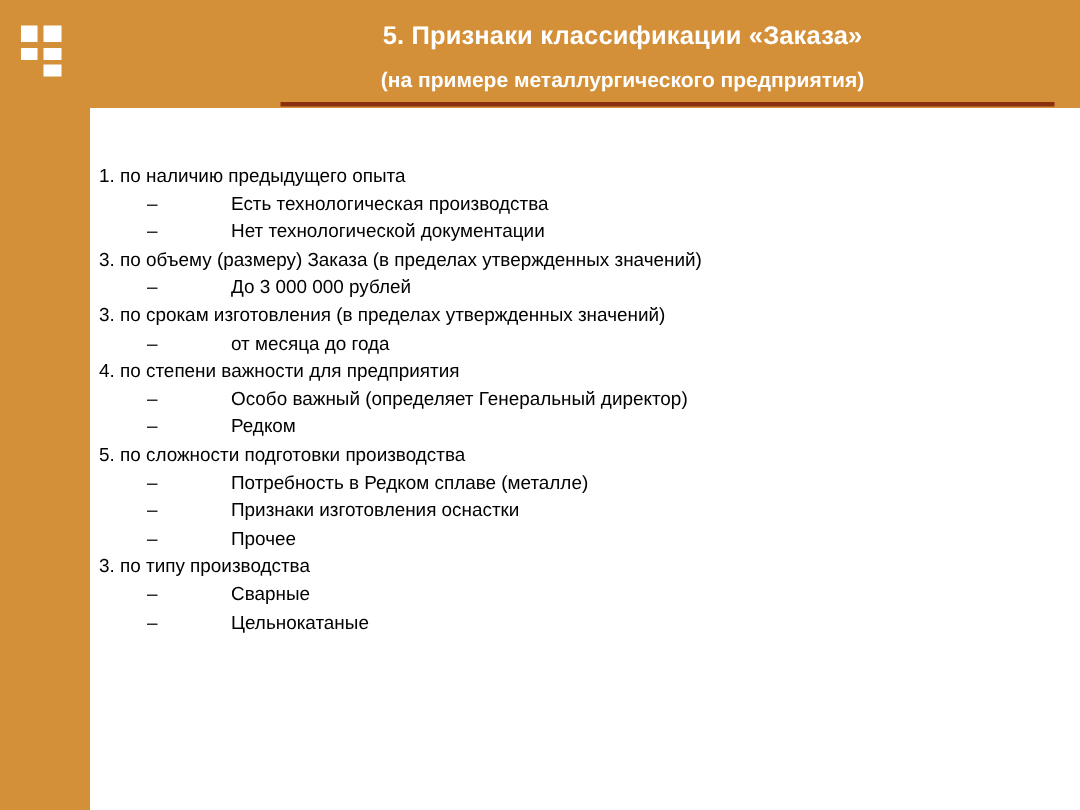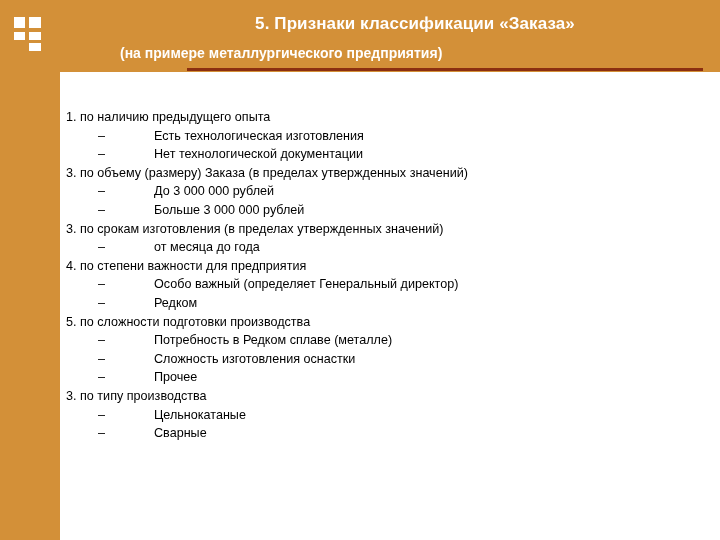--- a/index.html
+++ b/index.html
@@ -74,20 +74,21 @@
     color: #ffffff;
     font-size: 17px;
     font-weight: bold;
     letter-spacing: 0.1px;
   }
   .subtitle {
     position: absolute;
     left: 120px;
     top: 45px;
     width: 590px;
+    text-align: center;
     color: #ffffff;
     font-size: 14px;
     font-weight: bold;
   }
   
   .header-rule {
     position: absolute;
     left: 187px;
     top: 68px;
     width: 516px;
@@ -132,32 +133,31 @@
       <i class="s4"></i>
       <i class="s5"></i>
   </div>
 
   <div class="title">5. Признаки классификации «Заказа»</div>
   <div class="subtitle">(на примере металлургического предприятия)</div>
   <div class="header-rule"></div>
 
   <div class="content" id="content">
       <div class="cat-line">1. по наличию предыдущего опыта</div>
-      <div class="sub-line"><span class="dash">–</span><span>Есть технологическая изготовления</span></div>
+      <div class="sub-line"><span class="dash">–</span><span>Есть технологическая производства</span></div>
       <div class="sub-line"><span class="dash">–</span><span>Нет технологической документации</span></div>
       <div class="cat-line">3. по объему (размеру) Заказа (в пределах утвержденных значений)</div>
       <div class="sub-line"><span class="dash">–</span><span>До 3 000 000 рублей</span></div>
-      <div class="sub-line"><span class="dash">–</span><span>Больше 3 000 000 рублей</span></div>
       <div class="cat-line">3. по срокам изготовления (в пределах утвержденных значений)</div>
       <div class="sub-line"><span class="dash">–</span><span>от месяца до года</span></div>
       <div class="cat-line">4. по степени важности для предприятия</div>
       <div class="sub-line"><span class="dash">–</span><span>Особо важный (определяет Генеральный директор)</span></div>
       <div class="sub-line"><span class="dash">–</span><span>Редком</span></div>
       <div class="cat-line">5. по сложности подготовки производства</div>
       <div class="sub-line"><span class="dash">–</span><span>Потребность в Редком сплаве (металле)</span></div>
-      <div class="sub-line"><span class="dash">–</span><span>Сложность изготовления оснастки</span></div>
+      <div class="sub-line"><span class="dash">–</span><span>Признаки изготовления оснастки</span></div>
       <div class="sub-line"><span class="dash">–</span><span>Прочее</span></div>
       <div class="cat-line">3. по типу производства</div>
+      <div class="sub-line"><span class="dash">–</span><span>Сварные</span></div>
       <div class="sub-line"><span class="dash">–</span><span>Цельнокатаные</span></div>
-      <div class="sub-line"><span class="dash">–</span><span>Сварные</span></div>
     </div>
 
 </div>
 
 </body></html>

